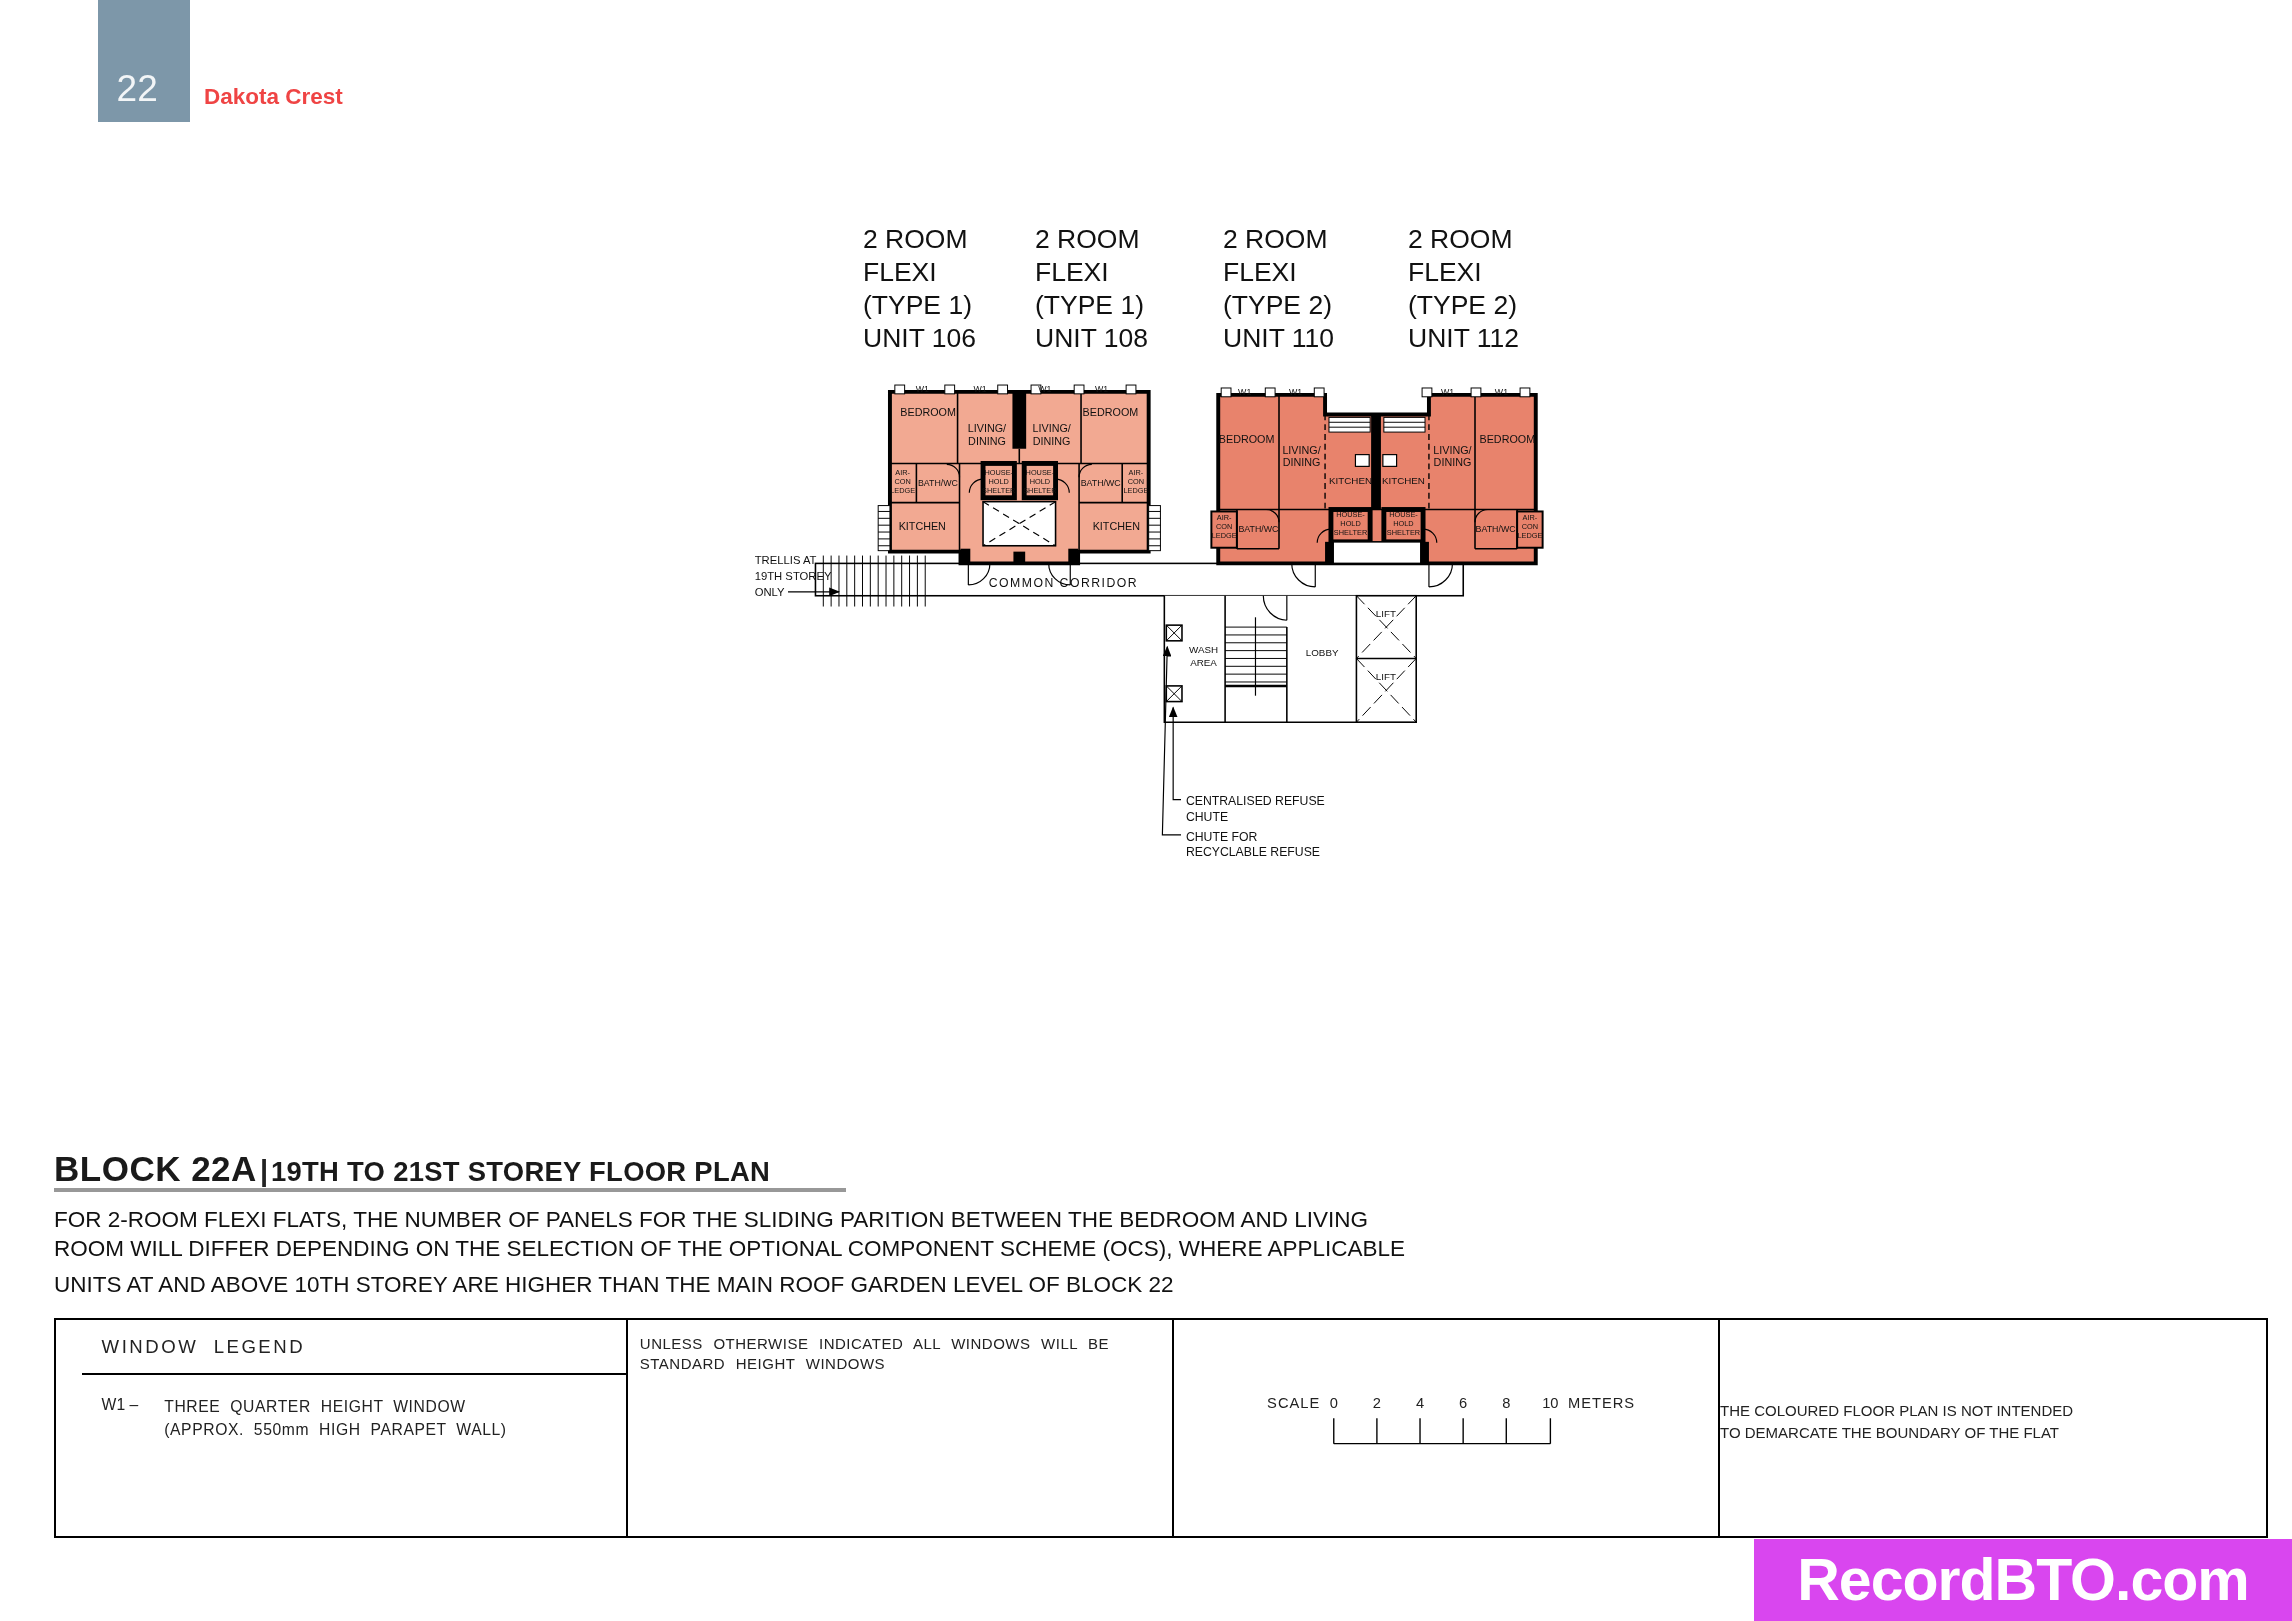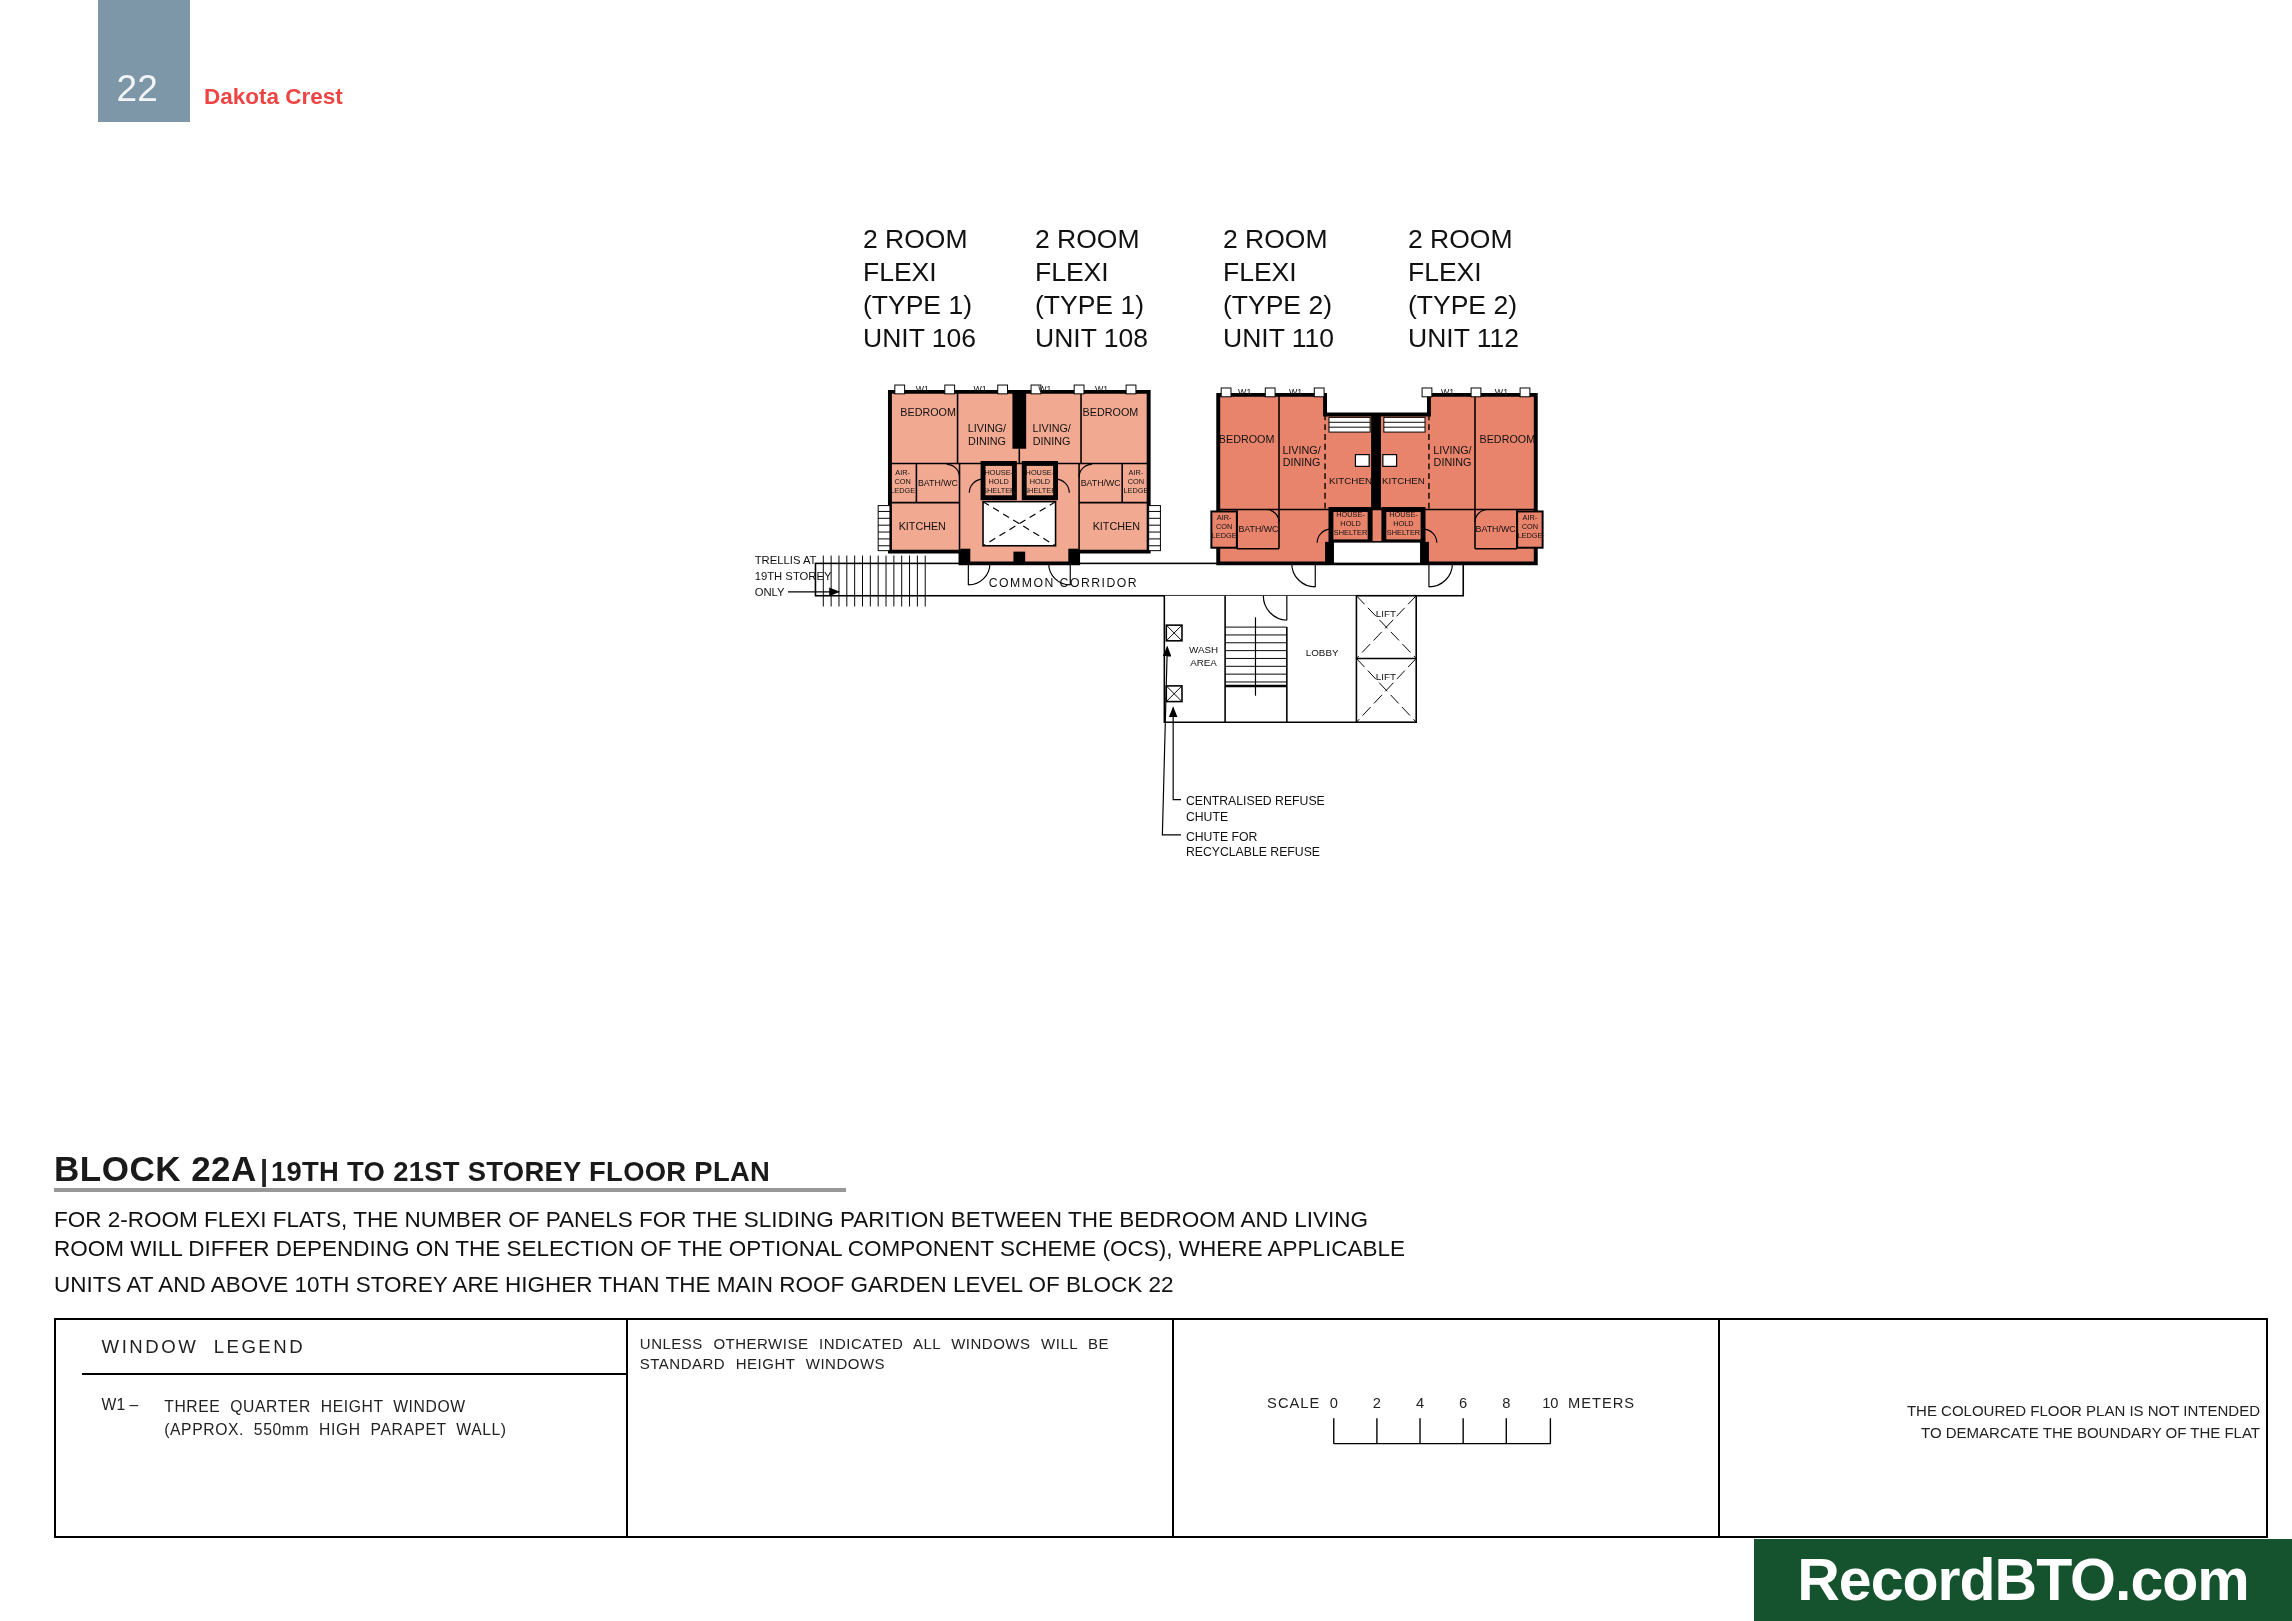--- a/index.html
+++ b/index.html
@@ -31,24 +31,24 @@
   .cell3{width:546px;border-right:2px solid #000;}
   .cell4{width:540px;}
   .cell1-header{position:absolute;left:19.6px;top:15.7px;font-size:18.6px;letter-spacing:2.5px;word-spacing:7.8px;color:#222;}
   .cell1-divider{position:absolute;left:0;right:0;top:53px;border-top:2px solid #000;}
   .w1-row{position:absolute;left:19.6px;top:76px;display:flex;gap:26px;font-size:15.7px;color:#222;}
   .w1-desc div{line-height:22.5px;letter-spacing:0.6px;word-spacing:4.9px;}
   .cell2-text{position:absolute;left:11.8px;top:13.7px;font-size:15px;line-height:20.6px;
         letter-spacing:0.5px;word-spacing:5.9px;color:#222;}
   .cell3 svg{position:absolute;left:0;top:0;}
   .cell3 text{font-family:"Liberation Sans",sans-serif;fill:#222;}
-  .cell4-text{position:absolute;left:0;right:0;top:80px;text-align:right;font-size:15px;
+  .cell4-text{position:absolute;left:0;right:0;top:80px;text-align:left;font-size:15px;
         line-height:21.6px;color:#222;}
   
-  .watermark{position:absolute;left:1754px;top:1539px;width:538px;height:82px;background:#14532d;
+  .watermark{position:absolute;left:1754px;top:1539px;width:538px;height:82px;background:#d946ef;
         display:flex;align-items:center;justify-content:center;}
   .watermark span{color:#ffffff;font-size:59px;font-weight:700;letter-spacing:-1px;}
 </style>
 </head>
 <body>
 
 <div class="page">
 
   <div class="page-tab">
     <span>22</span>

